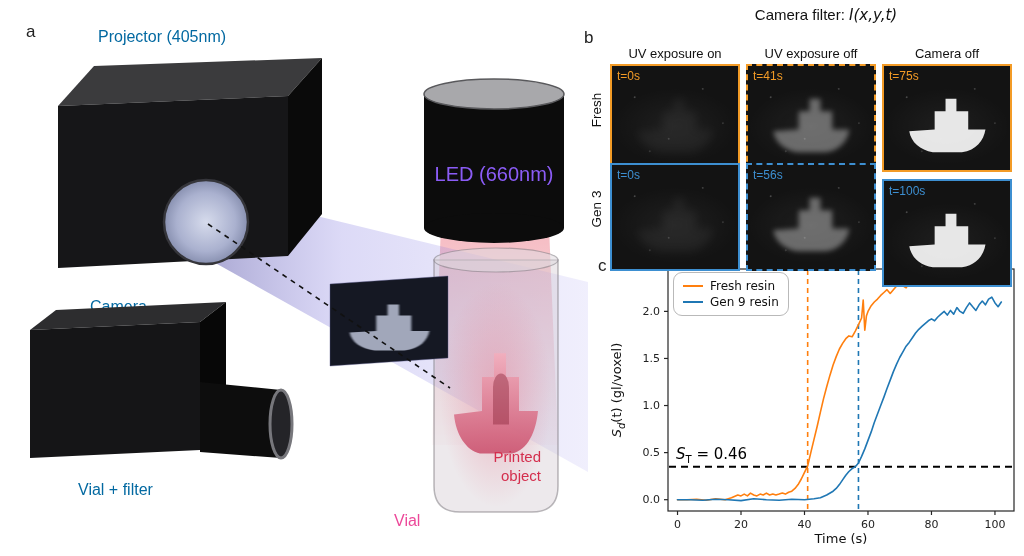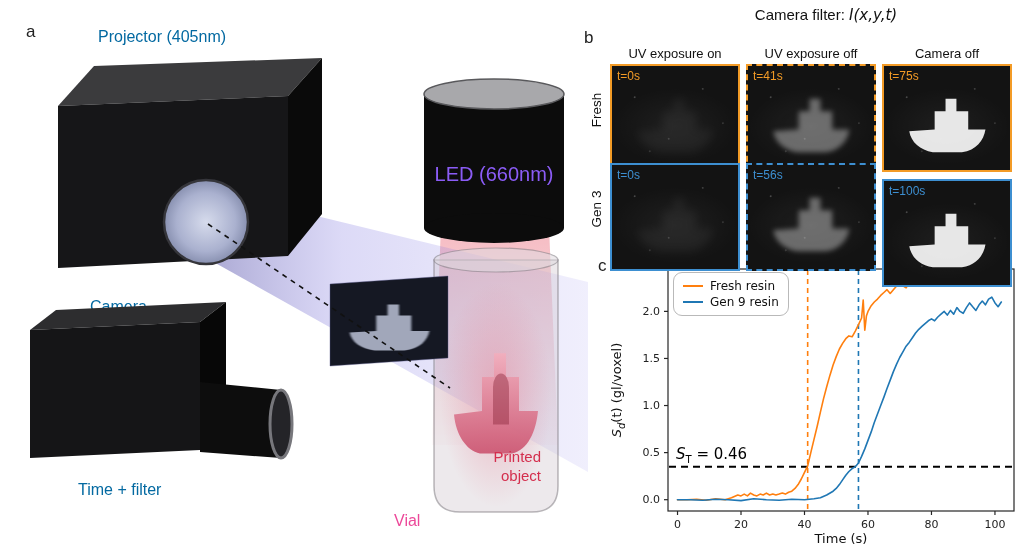--- a/index.html
+++ b/index.html
@@ -141,21 +141,21 @@
   </g>
 
   <g>
     <line x1="208" y1="224" x2="450" y2="388" stroke="#111" stroke-width="1.6" stroke-dasharray="5,5"></line>
   </g>
 </svg>
 
 <span class="txt panel-label" style="left:26px;top:22px">a</span>
 <span class="txt projector-lbl">Projector (405nm)</span>
 <span class="txt camera-lbl">Camera</span>
-<span class="txt lens-lbl">Time + filter</span>
+<span class="txt lens-lbl">Vial + filter</span>
 <span class="txt led-lbl">LED (660nm)</span>
 <span class="txt printed-lbl" style="color: rgb(212, 46, 77);">Printed object</span>
 <span class="txt vial-lbl">Vial</span>
 
 <span class="txt panel-label" style="left:584px;top:28px">b</span>
 <div class="pb-title"><span>Camera filter: </span><i>I(x,y,t)</i></div>
 
 <span class="col-header" style="left:610px">UV exposure on</span>
 <span class="col-header" style="left:746px">UV exposure off</span>
 <span class="col-header" style="left:882px">Camera off</span>

